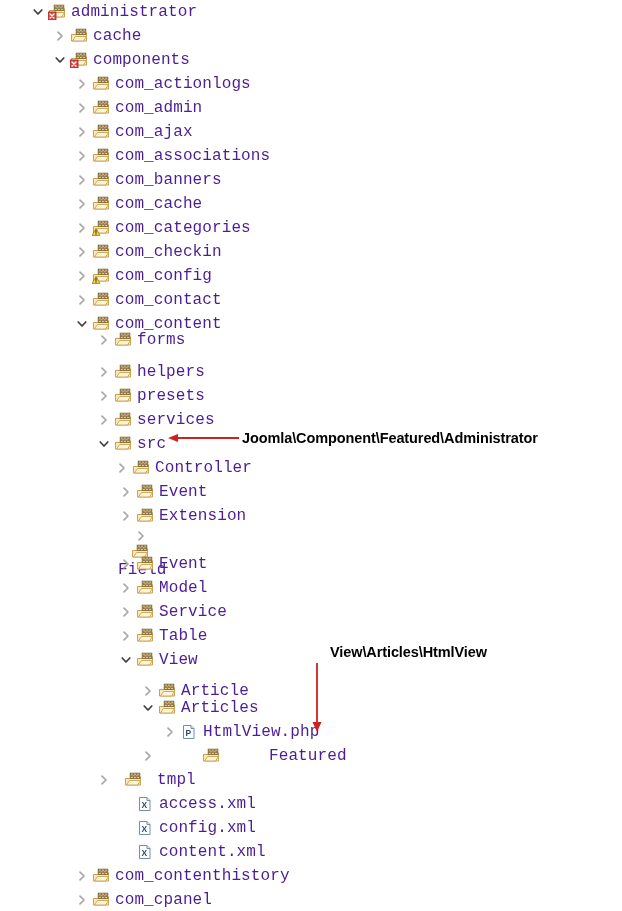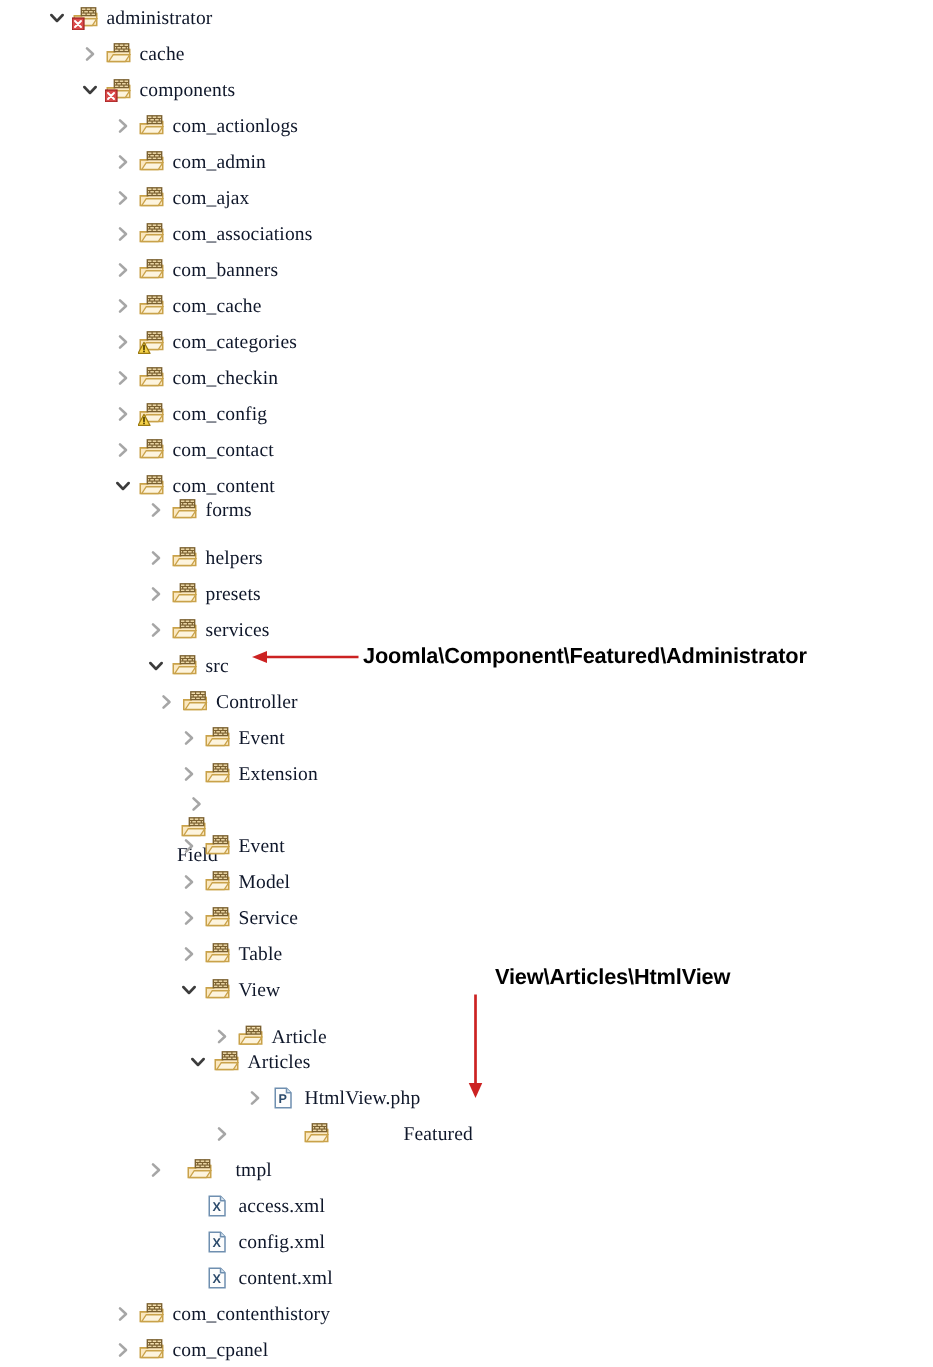--- a/index.html
+++ b/index.html
@@ -48,25 +48,25 @@
     width: 18px;
     height: 16px;
     flex: 0 0 18px;
     position: relative;
     margin-right: 5px;
   }
   .icon svg { display: block; position: absolute; left: 0; top: 0; }
 
   
   .label {
-    font-size: 13px;
-    color: #0f172a;
+    font-size: 16px;
+    color: #4c1d95;
     letter-spacing: 0.1px;
     line-height: 16px;
-    font-family: Liberation Serif, serif;
+    font-family: Liberation Mono, monospace;
   }
 
   
   .anno-text {
     position: absolute;
     font-family: "Liberation Sans", sans-serif;
     font-weight: bold;
     font-size: 14.5px;
     color: #000000;
     white-space: nowrap;
@@ -635,21 +635,21 @@
             <line x1="7.8" y1="3.0" x2="7.8" y2="4.7"></line>
             <line x1="11.0" y1="3.0" x2="11.0" y2="4.7"></line>
             <line x1="14.2" y1="3.0" x2="14.2" y2="4.7"></line>
             <line x1="9.4" y1="4.7" x2="9.4" y2="6.4"></line>
             <line x1="12.6" y1="4.7" x2="12.6" y2="6.4"></line>
           </g>
         </svg>
       </span>
       <span class="label">src</span>
     </div>
-    <div class="row" style="top: 456px; left: 103px;">
+    <div class="row" style="top: 456px; left: 114px;">
       <span class="twisty">
         <svg width="16" height="16" viewBox="0 0 16 16">
           <path d="M6 4.2 L10 8 L6 11.8" fill="none" stroke="#a6a6a6" stroke-width="1.7" stroke-linecap="round" stroke-linejoin="round"></path>
         </svg>
       </span>
       <span class="icon">
         <svg width="18" height="16" viewBox="0 0 18 16">
           <path d="M1.5 6.5 L6.5 6.5 L8 5 L16.5 5 L16.5 13 L1.5 13 Z" fill="#fbe8c0" stroke="#c9a24a" stroke-width="1"></path>
           <path d="M1.5 6.5 L6.5 6.5 L8 5 L16.5 5" fill="none" stroke="#c9a24a" stroke-width="1"></path>
           <path d="M2.5 13 L5.5 8.5 L16.5 8.5 L13.5 13 Z" fill="#fdf4de" stroke="#c9a24a" stroke-width="0.9"></path>
@@ -925,21 +925,21 @@
             <line x1="7.8" y1="3.0" x2="7.8" y2="4.7"></line>
             <line x1="11.0" y1="3.0" x2="11.0" y2="4.7"></line>
             <line x1="14.2" y1="3.0" x2="14.2" y2="4.7"></line>
             <line x1="9.4" y1="4.7" x2="9.4" y2="6.4"></line>
             <line x1="12.6" y1="4.7" x2="12.6" y2="6.4"></line>
           </g>
         </svg>
       </span>
       <span class="label">Article</span>
     </div>
-    <div class="row" style="top: 696px; left: 124px;">
+    <div class="row" style="top: 696px; left: 140px;">
       <span class="twisty">
         <svg width="16" height="16" viewBox="0 0 16 16">
           <path d="M4.2 6 L8 10 L11.8 6" fill="none" stroke="#3c3c3c" stroke-width="1.7" stroke-linecap="round" stroke-linejoin="round"></path>
         </svg>
       </span>
       <span class="icon">
         <svg width="18" height="16" viewBox="0 0 18 16">
           <path d="M1.5 6.5 L6.5 6.5 L8 5 L16.5 5 L16.5 13 L1.5 13 Z" fill="#fbe8c0" stroke="#c9a24a" stroke-width="1"></path>
           <path d="M1.5 6.5 L6.5 6.5 L8 5 L16.5 5" fill="none" stroke="#c9a24a" stroke-width="1"></path>
           <path d="M2.5 13 L5.5 8.5 L16.5 8.5 L13.5 13 Z" fill="#fdf4de" stroke="#c9a24a" stroke-width="0.9"></path>

